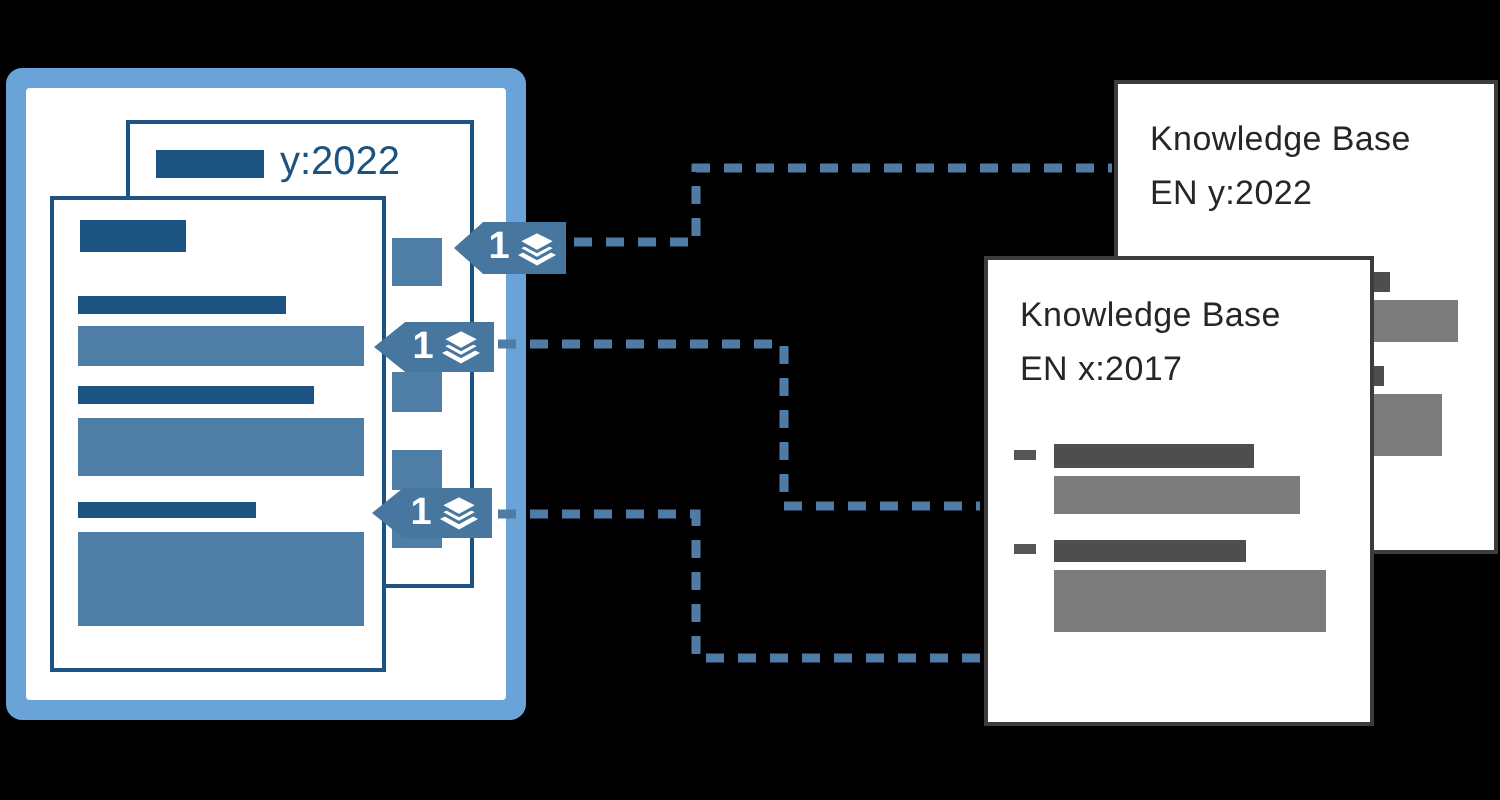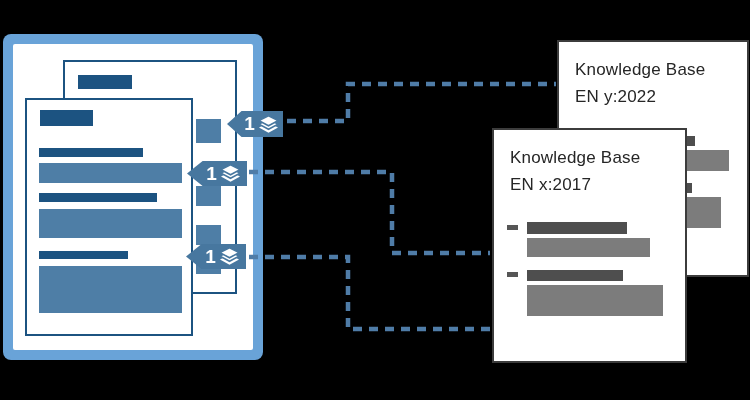--- a/index.html
+++ b/index.html
@@ -53,20 +53,21 @@
 </style>
 </head>
 <body>
 
 <div id="stage">
 
   <div class="abs frame"></div>
   <div class="abs frame-inner"></div>
 
   <div class="abs doc-navy src-back"></div>
+  <span class="abs src-title" style="left:140px;top:71px;">y:2022</span>
 
   <div class="abs doc-navy src-front"></div>
 
   <div class="abs doc-kb kb-back"></div>
   <div class="abs kb-title" style="left:575px;top:56px;">Knowledge Base
 EN y:2022</div>
 
   <div class="abs doc-kb kb-front"></div>
   <div class="abs kb-title" style="left:510px;top:144px;">Knowledge Base
 EN x:2017</div>

